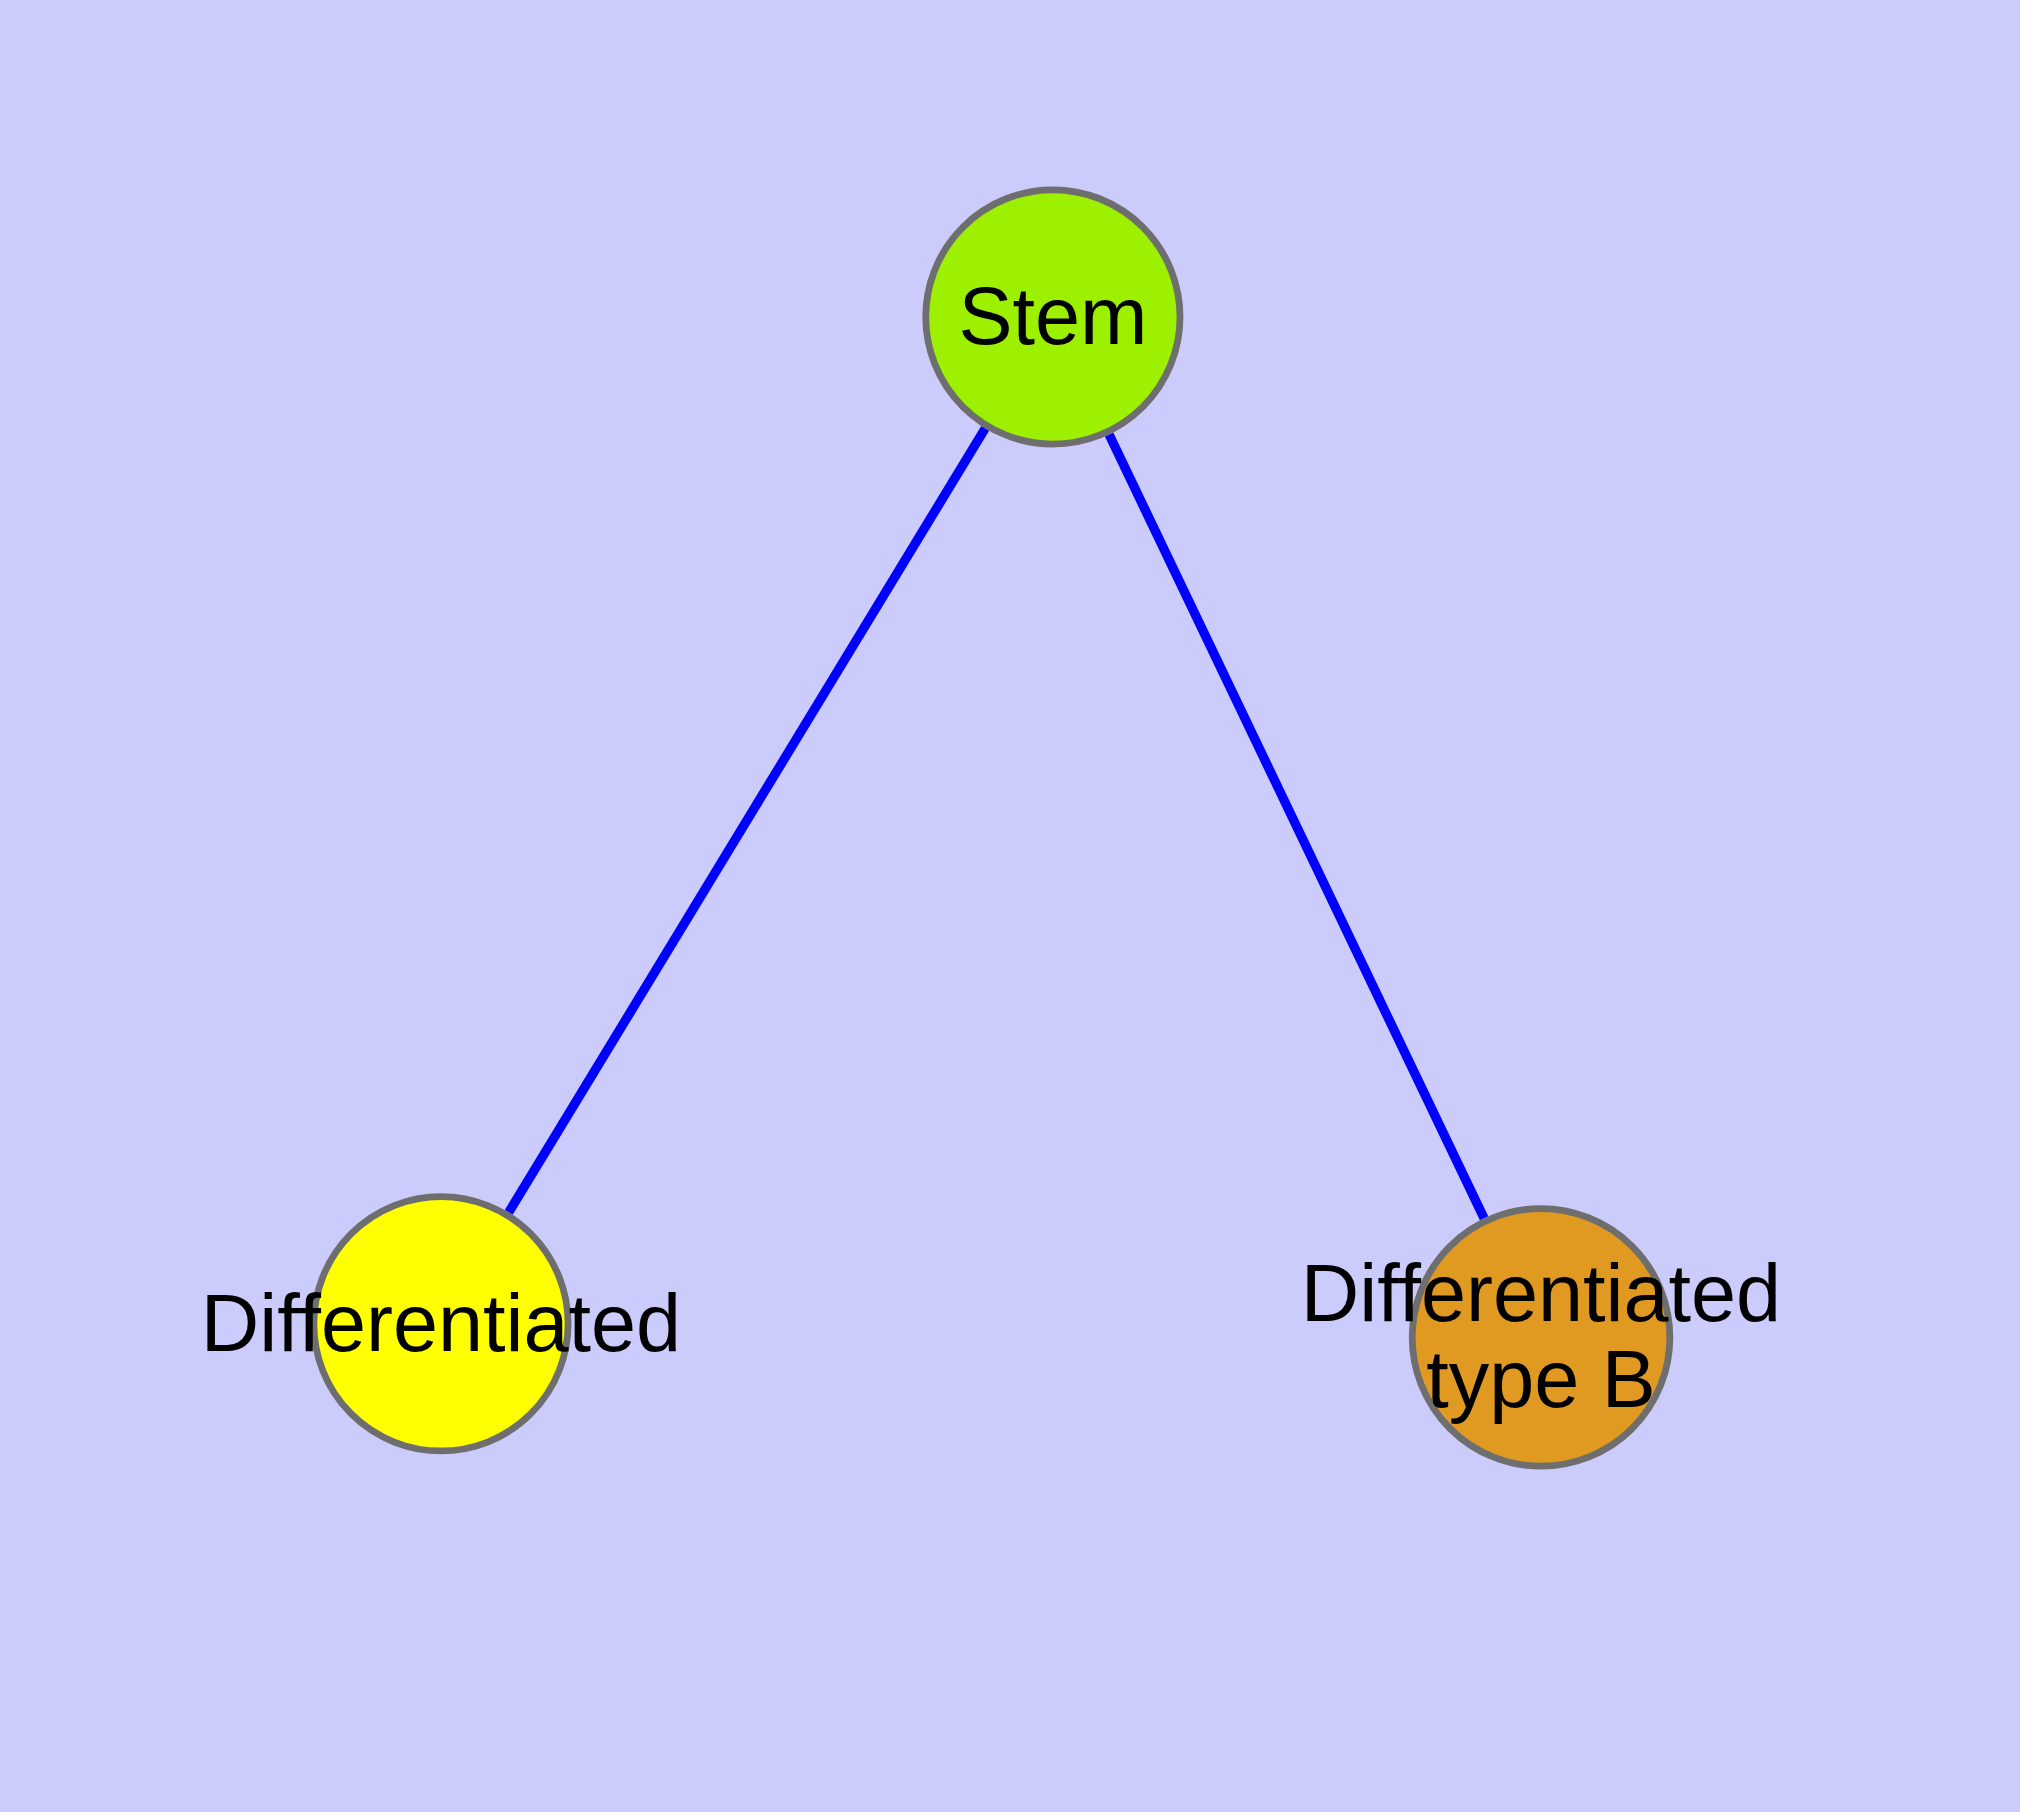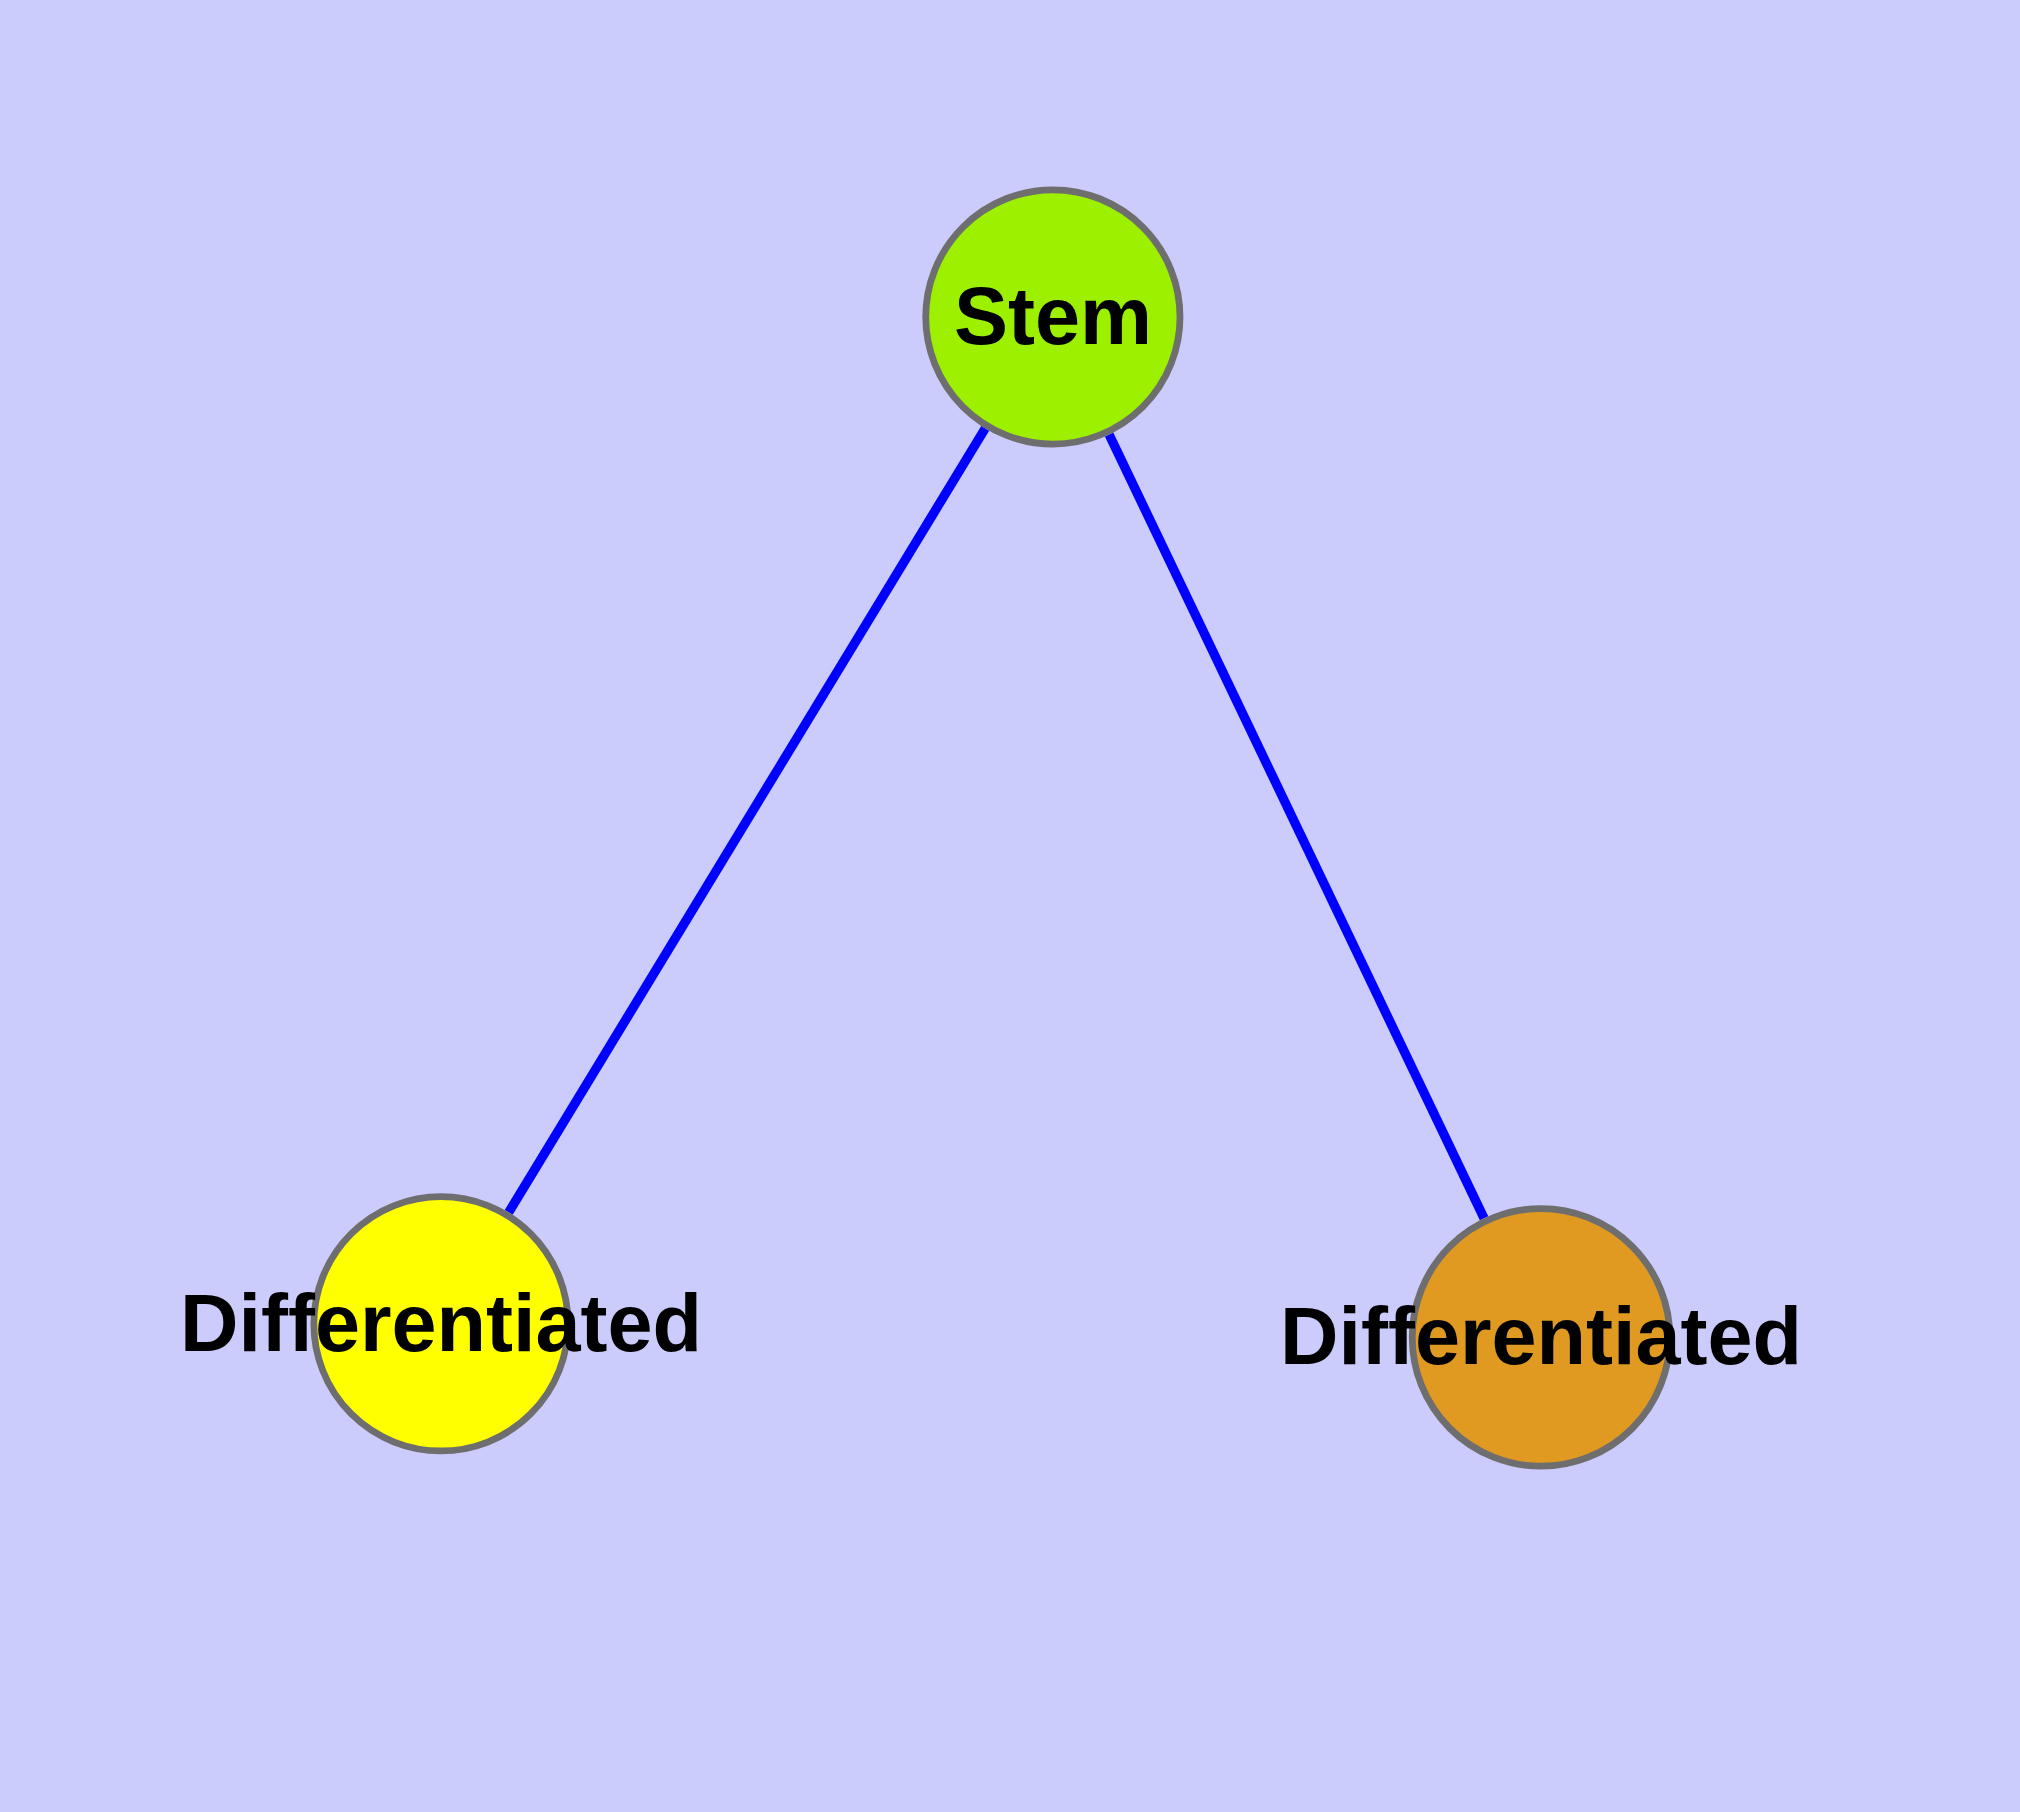--- a/index.html
+++ b/index.html
@@ -25,21 +25,21 @@
     top: 0;
     left: 0;
     width: 2021px;
     height: 1812px;
     display: block;
   }
   .node-label {
     position: absolute;
     text-align: center;
     font-family: "Liberation Sans", sans-serif;
-    font-weight: bold;
+    font-weight: normal;
     font-size: 81px;
     line-height: 1.06;
     color: #000000;
     white-space: pre;
     pointer-events: none;
     transform: translate(-50%, -50%);
   }
 </style>
 </head>
 <body>
@@ -65,17 +65,17 @@
     <g id="node-layer">
         <circle cx="1242" cy="374" r="150" fill="#9cf000" stroke="#6e6e6e" stroke-width="8"></circle>
         <circle cx="520" cy="1562" r="150" fill="#ffff00" stroke="#6e6e6e" stroke-width="8"></circle>
         <circle cx="1818" cy="1578" r="152" fill="#e09a22" stroke="#6e6e6e" stroke-width="8"></circle>
       </g>
   </svg>
 
   <div id="label-layer">
       <div class="node-label" style="left: 1053px; top: 317px; color: rgb(0, 0, 0);"><span>Stem</span></div>
       <div class="node-label" style="left: 441px; top: 1324px; color: rgb(0, 0, 0);"><span>Differentiated</span><br></div>
-      <div class="node-label" style="left: 1541px; top: 1337px; color: rgb(0, 0, 0);"><span>Differentiated</span><br></div>
+      <div class="node-label" style="left: 1541px; top: 1337px; color: rgb(0, 0, 0);"><span>Differentiated</span><br><span>type B</span></div>
     </div>
 
 </div>
 
 
 </body></html>

